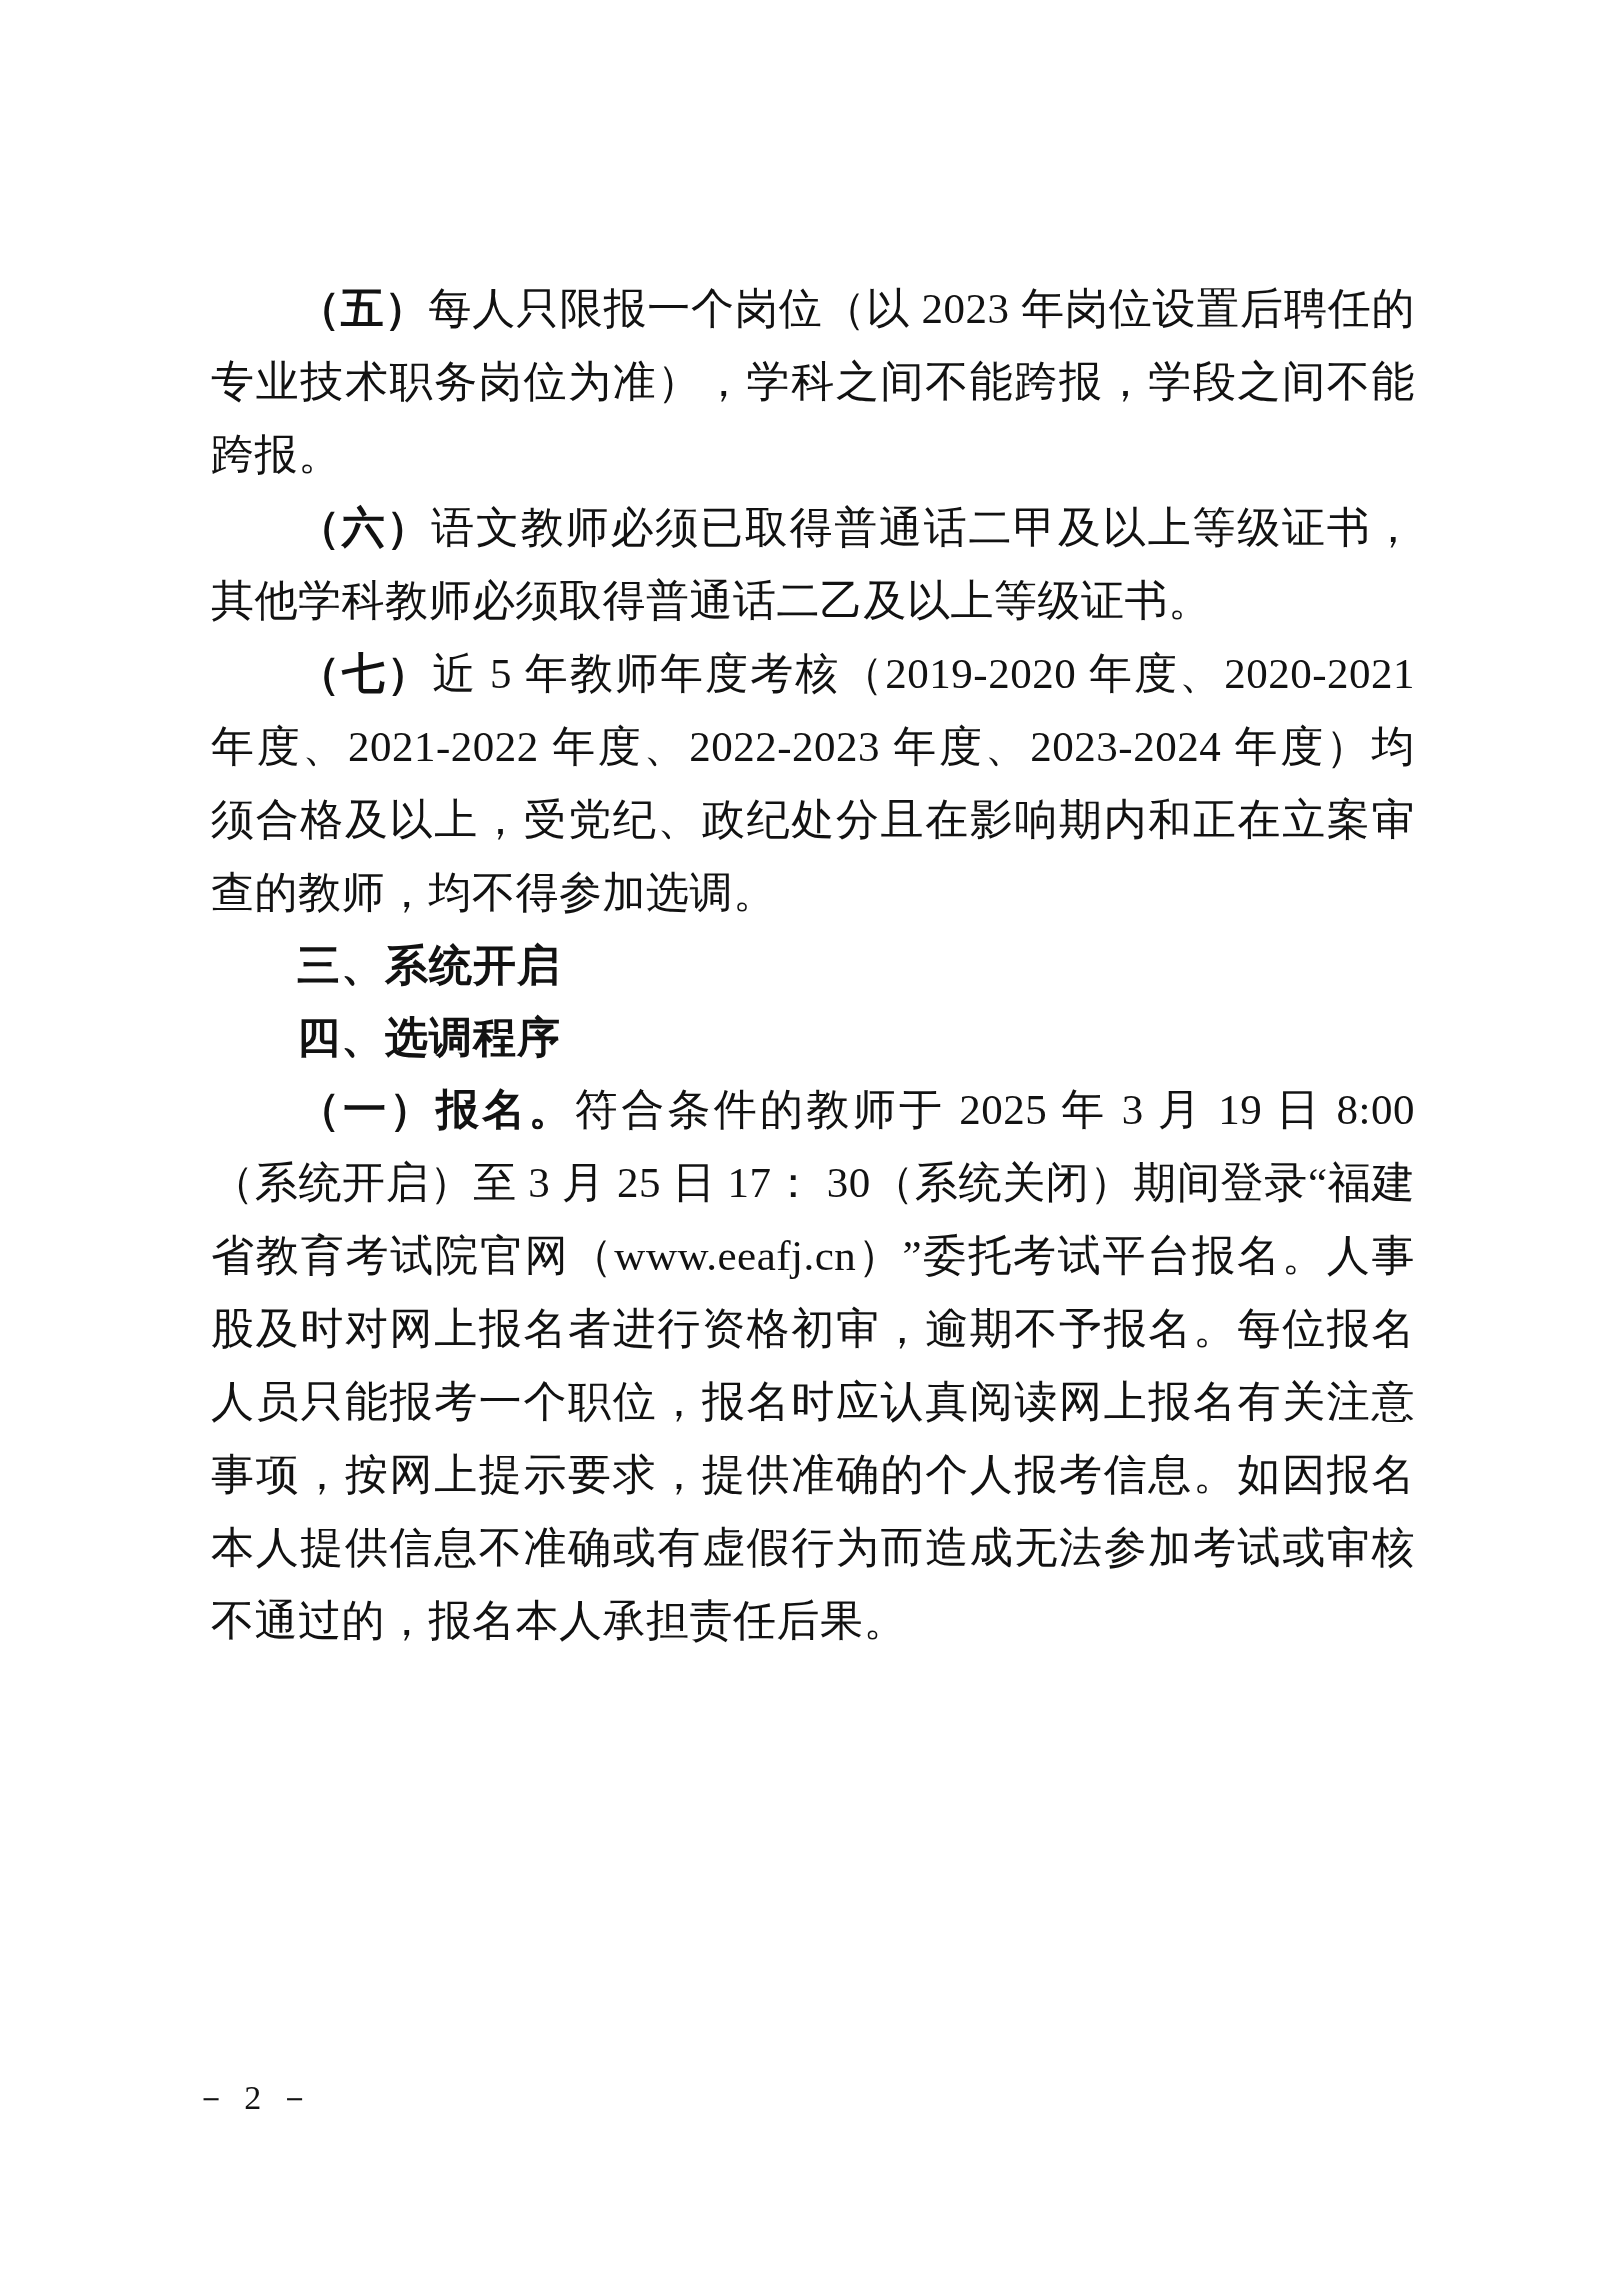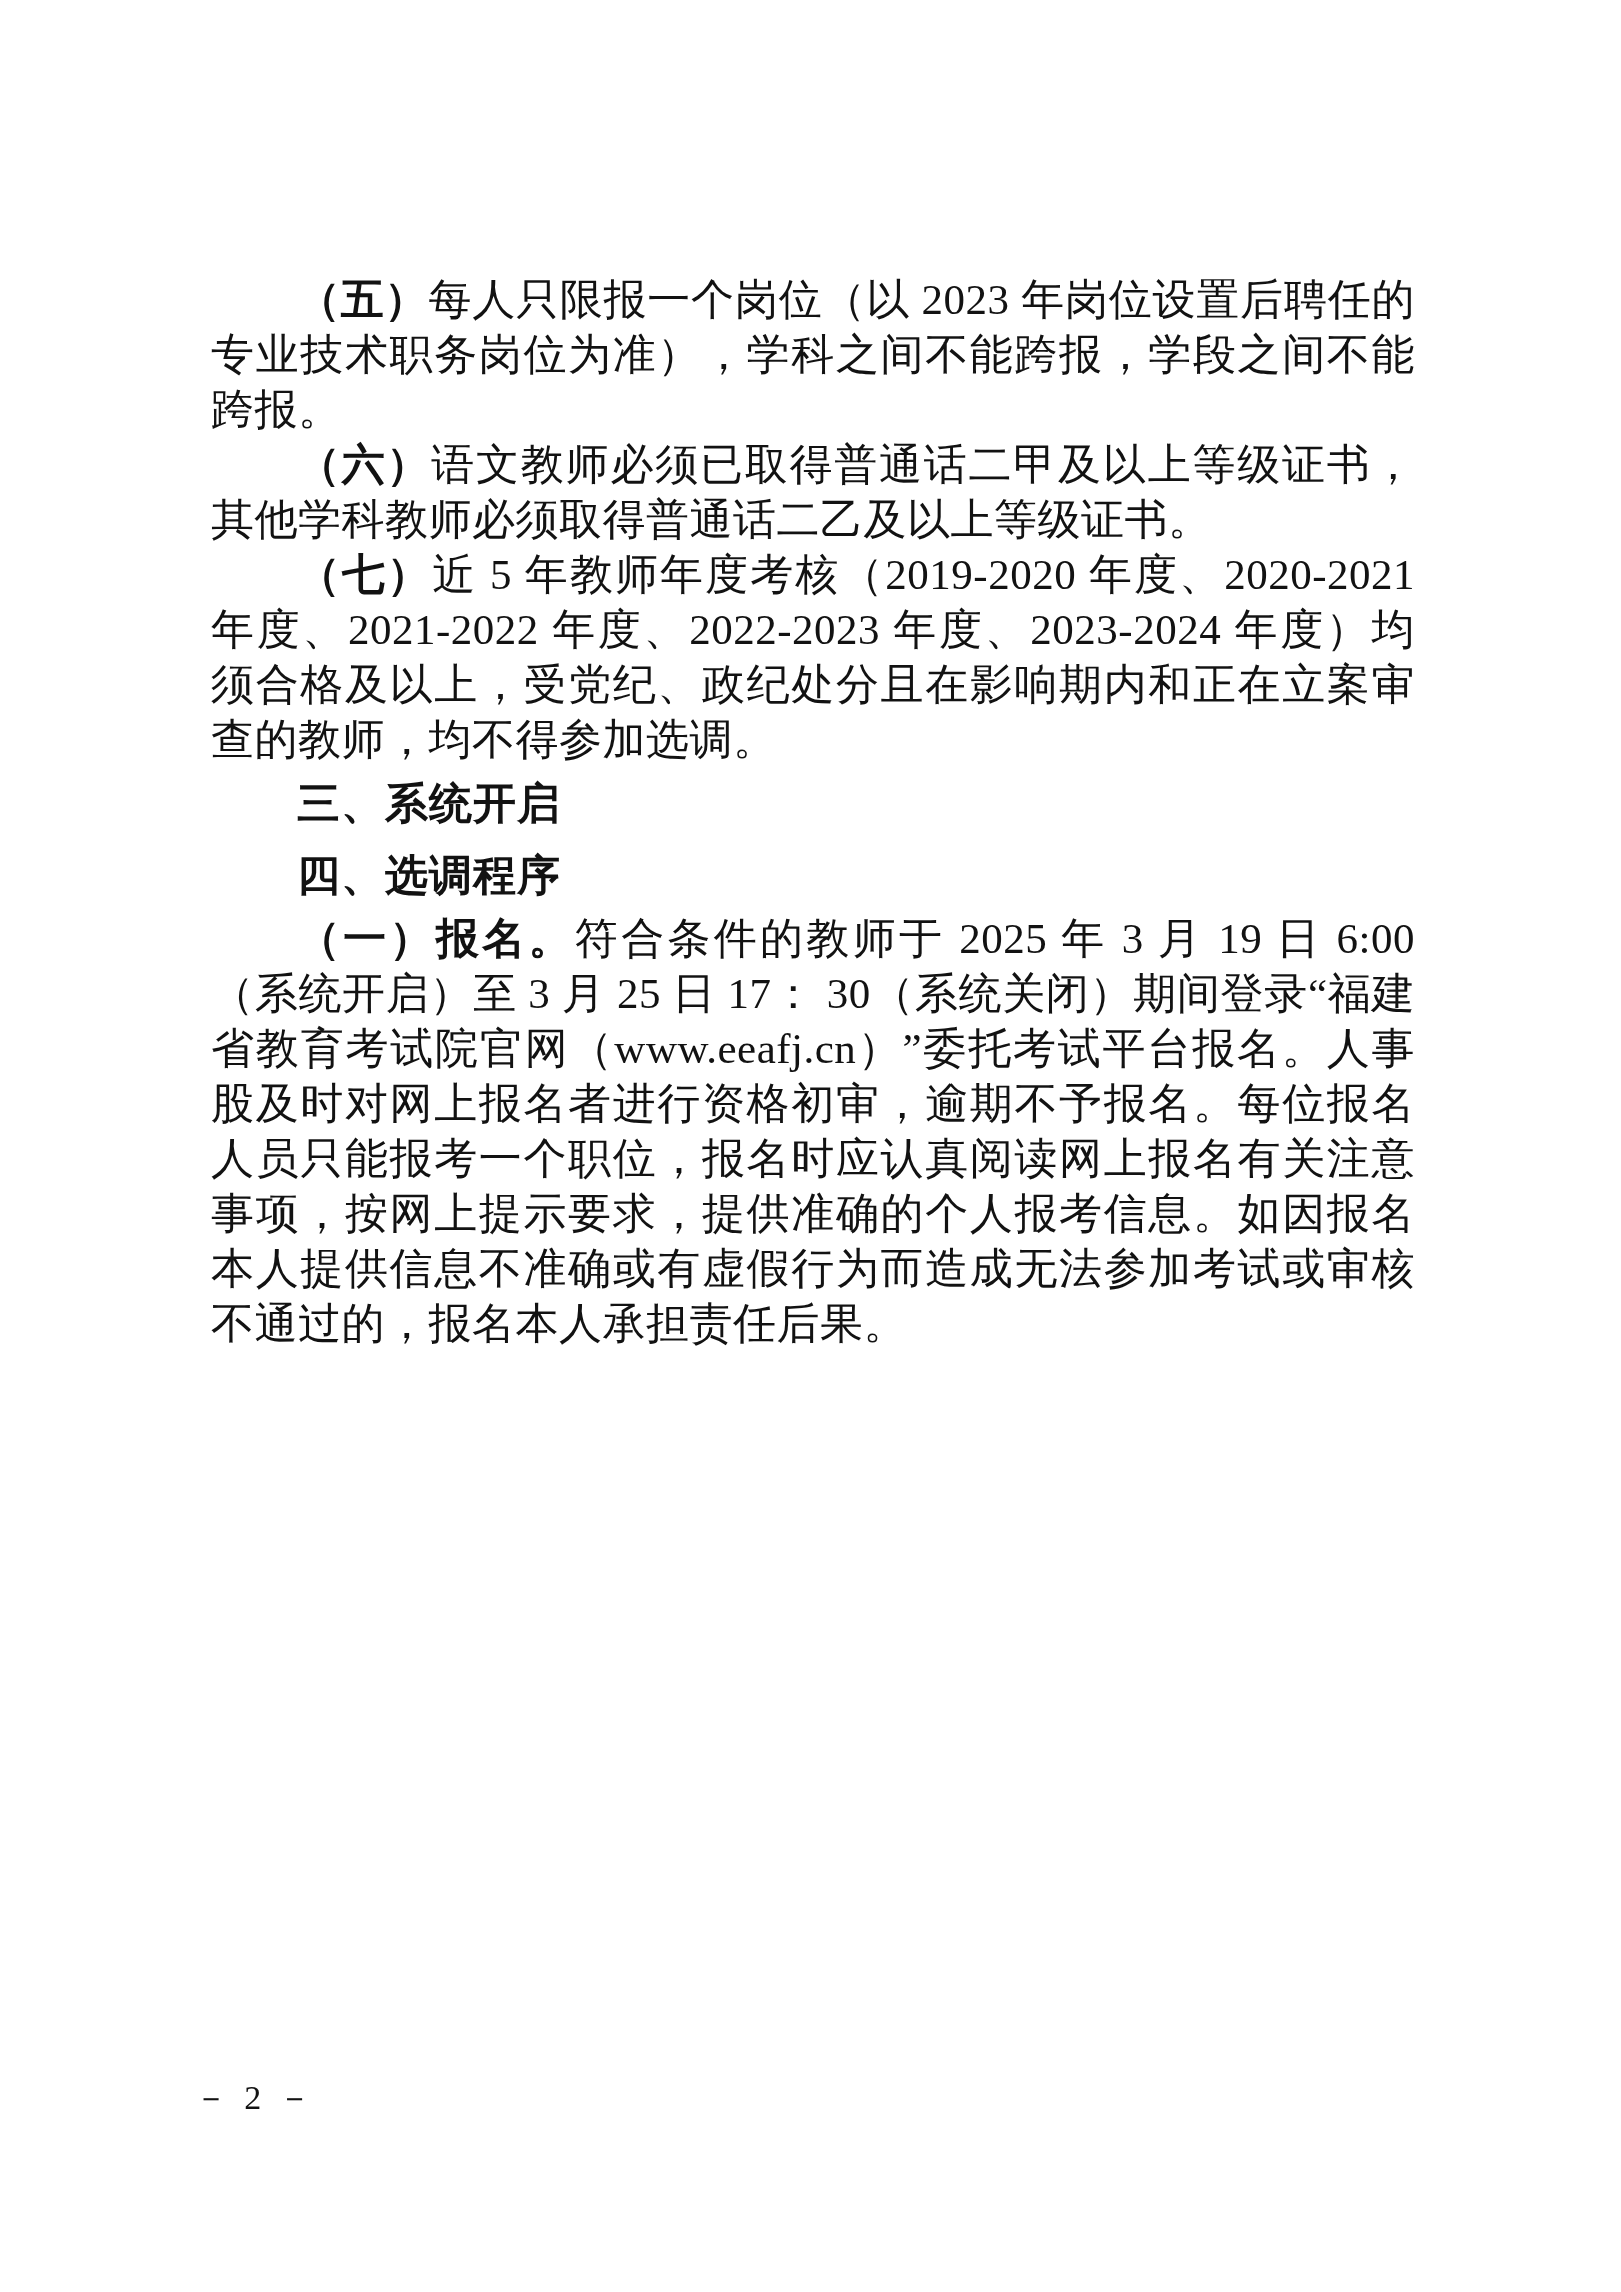--- a/index.html
+++ b/index.html
@@ -18,21 +18,21 @@
   }
   .content {
     position: absolute;
     left: 211px;
     top: 272px;
     width: 1204px;
   }
   .para {
     margin: 0;
     font-size: 43px;
-    line-height: 55px;
+    line-height: 73px;
     text-align: justify;
     text-justify: inter-ideograph;
     text-indent: 86px;
     letter-spacing: 0.5px;
     word-break: break-word;
   }
   .para .lead {
     font-weight: bold;
   }
   .heading {
@@ -66,19 +66,19 @@
     <p class="para"><span class="lead">（六）</span><span>语文教师必须已取得普通话二甲及以上等级证书，其他学科教师必须取得普通话二乙及以上等级证书。</span></p>
 
     <p class="para"><span class="lead">（七）</span><span>近 5 年教师年度考核（2019-2020 年度、2020-2021 年度、2021-2022 年度、2022-2023 年度、2023-2024 年度）均须合格及以上，受党纪、政纪处分且在影响期内和正在立案审查的教师，均不得参加选调。</span></p>
 
 
     <p class="heading">三、系统开启</p>
 
 
     <p class="heading">四、选调程序</p>
 
-    <p class="para"><span class="lead">（一）报名。</span><span>符合条件的教师于 2025 年 3 月 19 日 6:00（系统开启）至 3 月 25 日 17： 30（系统关闭）期间登录“福建省教育考试院官网（www.eeafj.cn）”委托考试平台报名。人事股及时对网上报名者进行资格初审，逾期不予报名。每位报名人员只能报考一个职位，报名时应认真阅读网上报名有关注意事项，按网上提示要求，提供准确的个人报考信息。如因报名本人提供信息不准确或有虚假行为而造成无法参加考试或审核不通过的，报名本人承担责任后果。</span></p>
+    <p class="para"><span class="lead">（一）报名。</span><span>符合条件的教师于 2025 年 3 月 19 日 8:00（系统开启）至 3 月 25 日 17： 30（系统关闭）期间登录“福建省教育考试院官网（www.eeafj.cn）”委托考试平台报名。人事股及时对网上报名者进行资格初审，逾期不予报名。每位报名人员只能报考一个职位，报名时应认真阅读网上报名有关注意事项，按网上提示要求，提供准确的个人报考信息。如因报名本人提供信息不准确或有虚假行为而造成无法参加考试或审核不通过的，报名本人承担责任后果。</span></p>
 
   </div>
 
   <div class="footer">－ 2 －</div>
 </div>
 
 
 </body></html>

